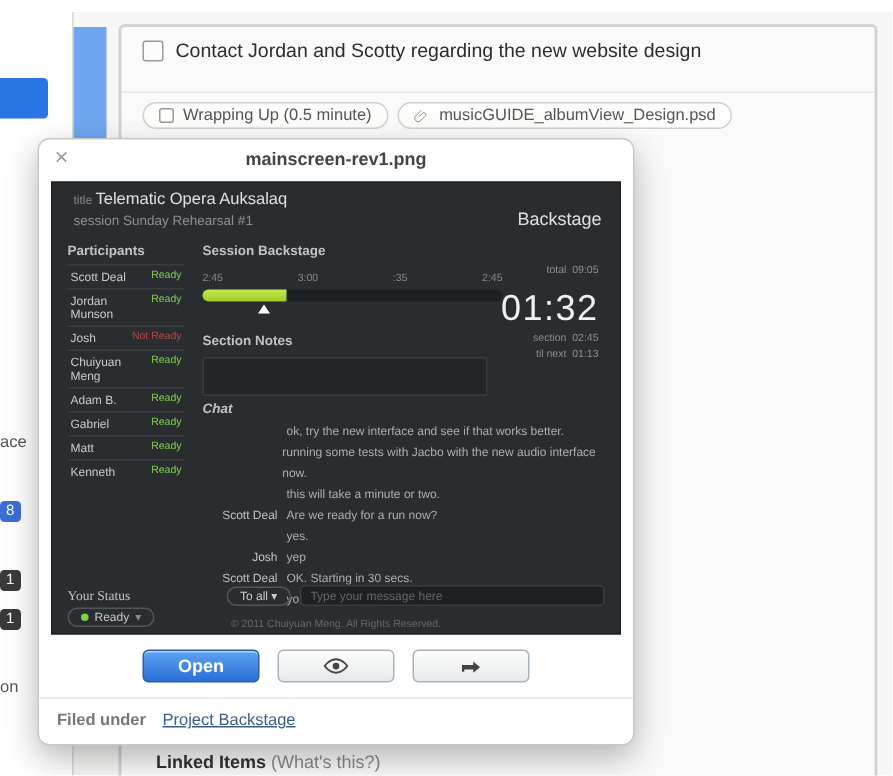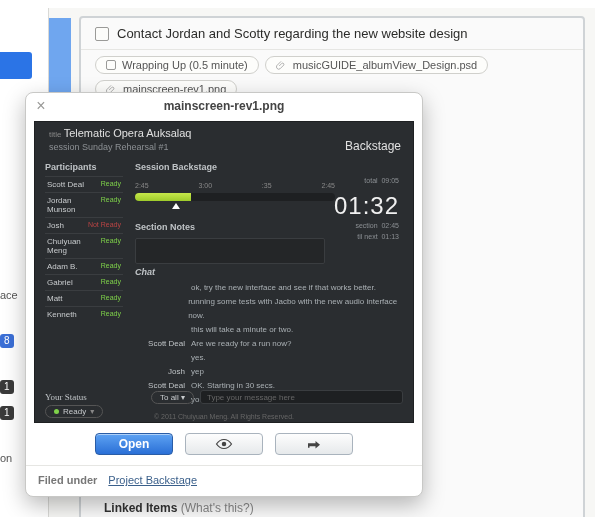--- a/index.html
+++ b/index.html
@@ -44,21 +44,21 @@
     position: absolute; left: 0; top: 10px; width: 22px; height: 80px;
     background: #6fa6ef;
   }
   .task-block {
     position: absolute; left: 30px; top: 8px; right: 10px;
     border: 2px solid #cfd3d6; border-radius: 4px;
     background: #fafafa;
     padding-bottom: 420px;
   }
   .task-title-row {
-    display: flex; align-items: flex-end; gap: 8px; padding: 8px 14px 8px;
+    display: flex; align-items: flex-end; gap: 8px; padding: 8px 14px 20px;
     border-bottom: 1px solid #e6e6e3;
   }
   .cbx {
     width: 14px; height: 14px; border: 1px solid #9a9a98;
     border-radius: 2px; background: #fcfcfa; flex-shrink: 0;
   }
   .task-title { font-size: 13px; color: #2c2c2a; }
   .chips { padding: 6px 14px 8px; display: flex; flex-wrap: wrap; gap: 6px; }
   .chip {
     display: inline-flex; align-items: center; gap: 6px;

